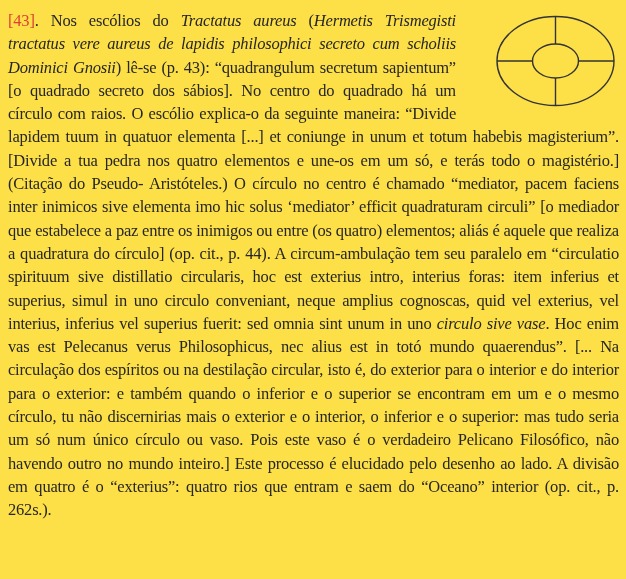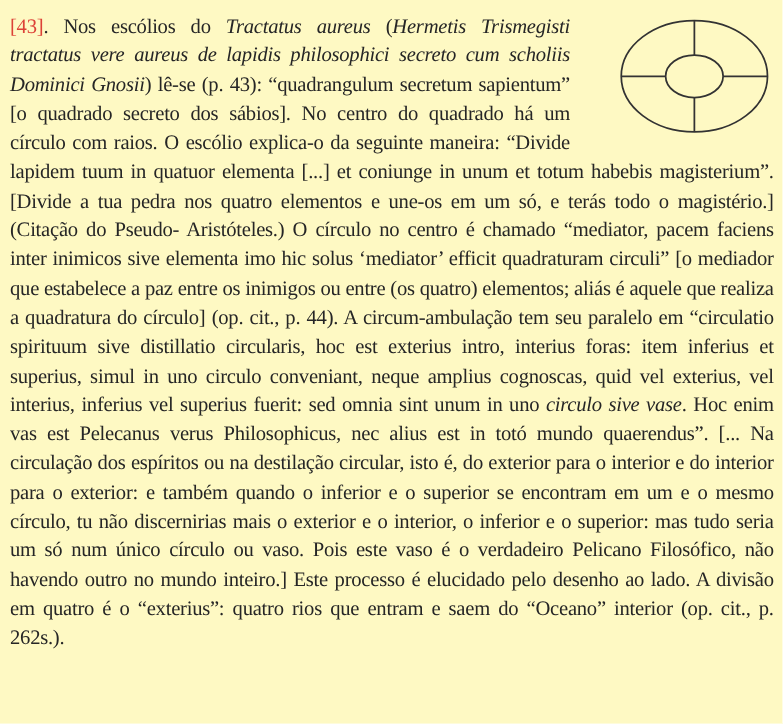--- a/index.html
+++ b/index.html
@@ -40,21 +40,21 @@
   .run-marker {
     color: #dc4237;
   }
   .run-italic {
     font-style: italic;
   }
 </style>
 </head>
 <body>
 
-<div class="page" style="color: rgb(38, 38, 38); background: #fef9c3;">
+<div class="page" style="color: rgb(38, 38, 38); background: #fde047;">
 
   <figure class="diagram-float" style="margin-inline:0; margin-block:2px 8px; margin-left:8px;">
     <svg width="127" height="101" viewBox="0 0 127 101" fill="none" stroke="#333333" stroke-width="1.4">
       <ellipse cx="63.5" cy="50" rx="58.5" ry="44.5"></ellipse>
       <ellipse cx="63.5" cy="50" rx="23" ry="17"></ellipse>
       <line x1="63.5" y1="5.5" x2="63.5" y2="33"></line>
       <line x1="63.5" y1="67" x2="63.5" y2="94.5"></line>
       <line x1="5" y1="50" x2="40.5" y2="50"></line>
       <line x1="86.5" y1="50" x2="122" y2="50"></line>
     </svg>

